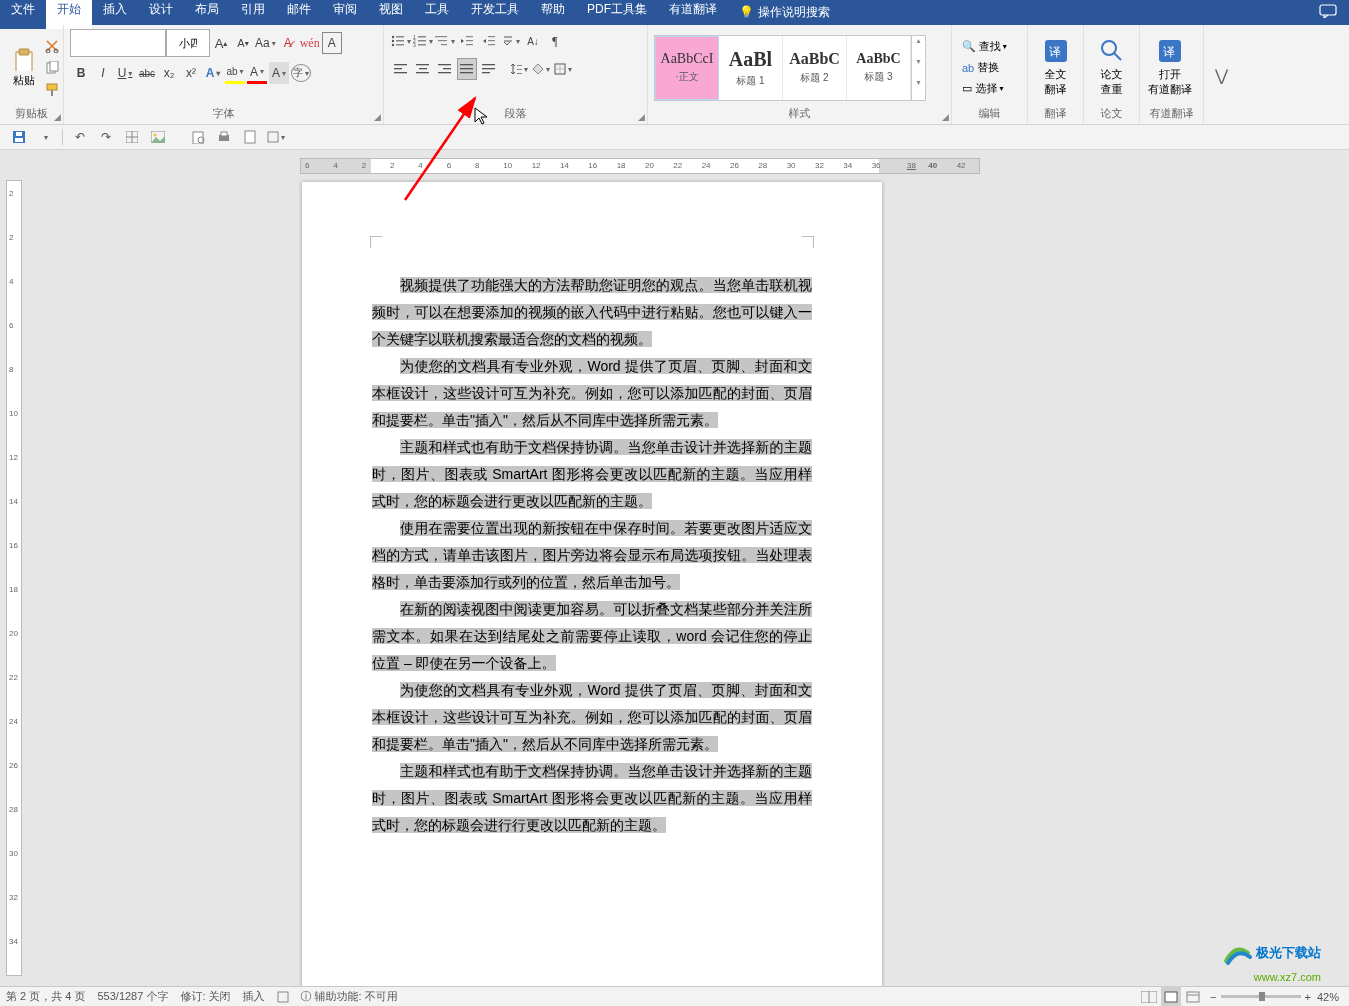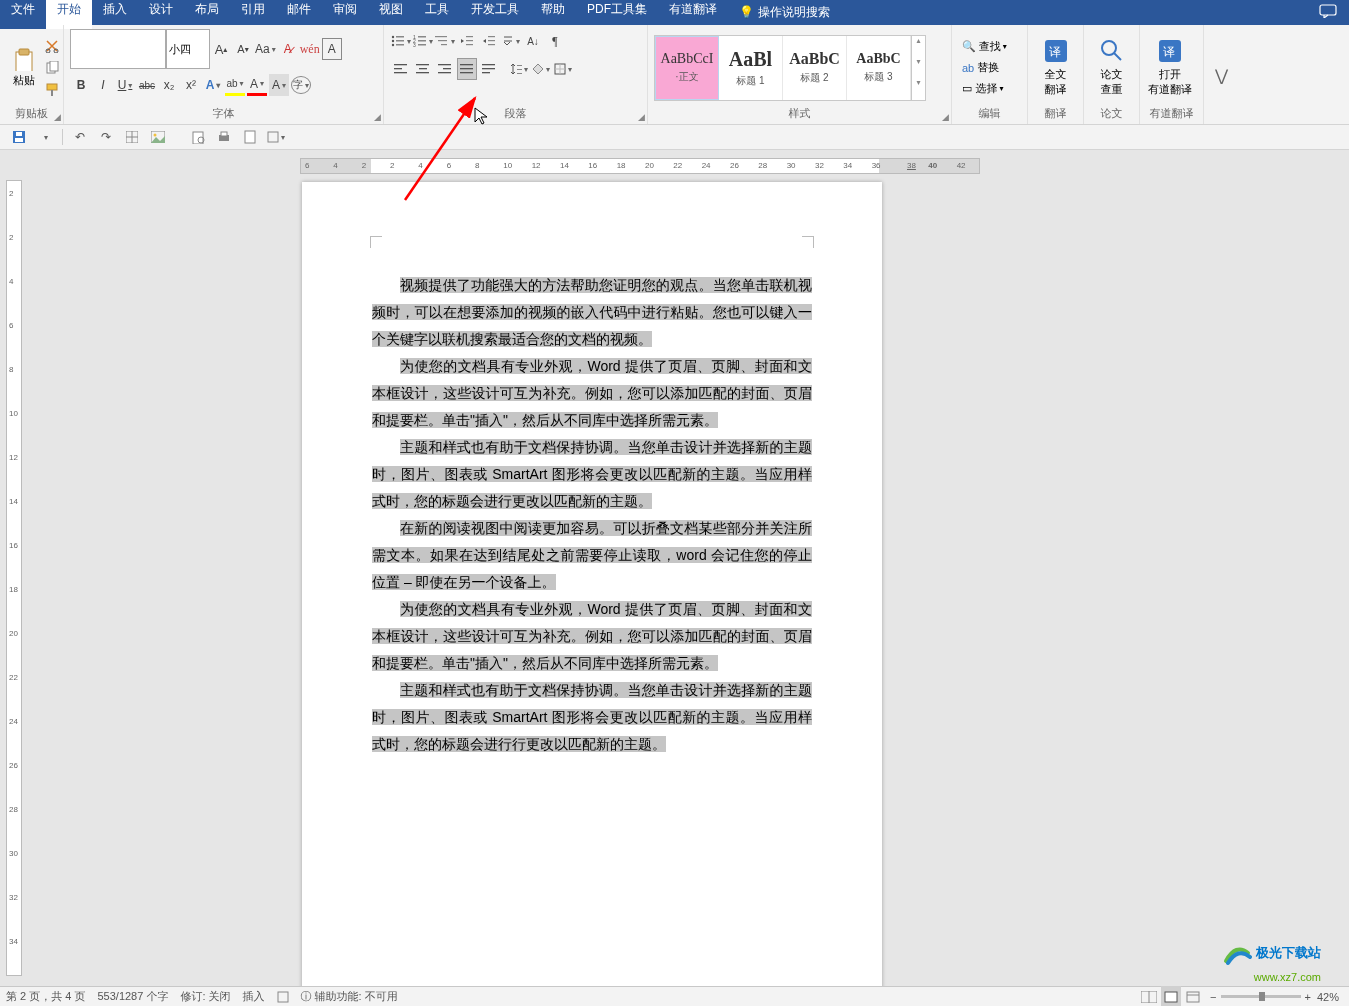--- a/index.html
+++ b/index.html
@@ -12,21 +12,21 @@
 .ribbon{background:#f3f3f3;height:100px;border-bottom:1px solid #d4d4d4;display:flex;}
 .ribbon-group{border-right:1px solid #e0e0e0;display:flex;flex-direction:column;padding:4px 6px 0 6px;position:relative;}
 .ribbon-group .group-body{flex:1;display:flex;align-items:center;}
 .ribbon-group .group-label{font-size:11px;color:#666;text-align:center;height:18px;line-height:14px;}
 .ribbon-group .launcher{position:absolute;right:2px;bottom:2px;font-size:9px;color:#888;}
 .r-btn{display:inline-flex;align-items:center;justify-content:center;min-width:20px;height:22px;margin:1px;font-size:12px;color:#444;cursor:pointer;}
 .r-btn.small{min-width:18px;height:20px;}
 .clipboard-col{display:flex;flex-direction:column;align-items:center;text-align:center;}
 .clipboard-paste{width:36px;height:40px;display:flex;flex-direction:column;align-items:center;justify-content:center;font-size:11px;}
 .clipboard-paste svg{margin-bottom:2px;}
-.font-select{height:40px;border:1px solid #ababab;background:#fff;font-size:11px;padding:0 2px;}
+.font-select{height:28px;border:1px solid #ababab;background:#fff;font-size:11px;padding:0 12px;}
 .font-name{width:96px;}
 .font-size{width:44px;}
 .row{display:flex;align-items:center;}
 .styles-gallery{display:flex;height:66px;border:1px solid #c8c8c8;background:#fff;}
 .style-box{width:64px;border-right:1px solid #e8e8e8;display:flex;flex-direction:column;align-items:center;justify-content:center;font-size:11px;cursor:pointer;}
 .style-box .preview{font-family:SimSun;color:#333;margin-bottom:3px;}
 .style-box .style-name{font-size:10px;color:#555;}
 .style-box.active{border:1px solid #b8d6f0;background:#f9a8d4;}
 .scroll-btns{display:flex;flex-direction:column;width:14px;border-left:1px solid #c8c8c8;}
 .scroll-btns div{flex:1;text-align:center;font-size:8px;color:#888;}
@@ -476,20 +476,21 @@
       <span class="tick" style="top: 756px;">34</span>
     </div>
 
   <div class="page">
     <div class="corner tl"></div>
     <div class="corner tr"></div>
     <div class="doc-text">
       <p><span class="sel">视频提供了功能强大的方法帮助您证明您的观点。当您单击联机视频时，可以在想要添加的视频的嵌入代码中进行粘贴。您也可以键入一个关键字以联机搜索最适合您的文档的视频。</span></p>
       <p><span class="sel">为使您的文档具有专业外观，Word 提供了页眉、页脚、封面和文本框设计，这些设计可互为补充。例如，您可以添加匹配的封面、页眉和提要栏。单击"插入"，然后从不同库中选择所需元素。</span></p>
       <p><span class="sel">主题和样式也有助于文档保持协调。当您单击设计并选择新的主题时，图片、图表或 SmartArt 图形将会更改以匹配新的主题。当应用样式时，您的标题会进行更改以匹配新的主题。</span></p>
+      <p><span class="sel">使用在需要位置出现的新按钮在中保存时间。若要更改图片适应文档的方式，请单击该图片，图片旁边将会显示布局选项按钮。当处理表格时，单击要添加行或列的位置，然后单击加号。</span></p>
       <p><span class="sel">在新的阅读视图中阅读更加容易。可以折叠文档某些部分并关注所需文本。如果在达到结尾处之前需要停止读取，word 会记住您的停止位置 – 即使在另一个设备上。</span></p>
       <p><span class="sel">为使您的文档具有专业外观，Word 提供了页眉、页脚、封面和文本框设计，这些设计可互为补充。例如，您可以添加匹配的封面、页眉和提要栏。单击"插入"，然后从不同库中选择所需元素。</span></p>
       <p><span class="sel">主题和样式也有助于文档保持协调。当您单击设计并选择新的主题时，图片、图表或 SmartArt 图形将会更改以匹配新的主题。当应用样式时，您的标题会进行行更改以匹配新的主题。</span></p>
     </div>
   </div>
 </div>
 
 <svg class="red-arrow" style="left:395px;top:90px;" width="100" height="120">
   <defs>
       <marker id="ah" markerWidth="10" markerHeight="10" refX="8" refY="3" orient="auto">

